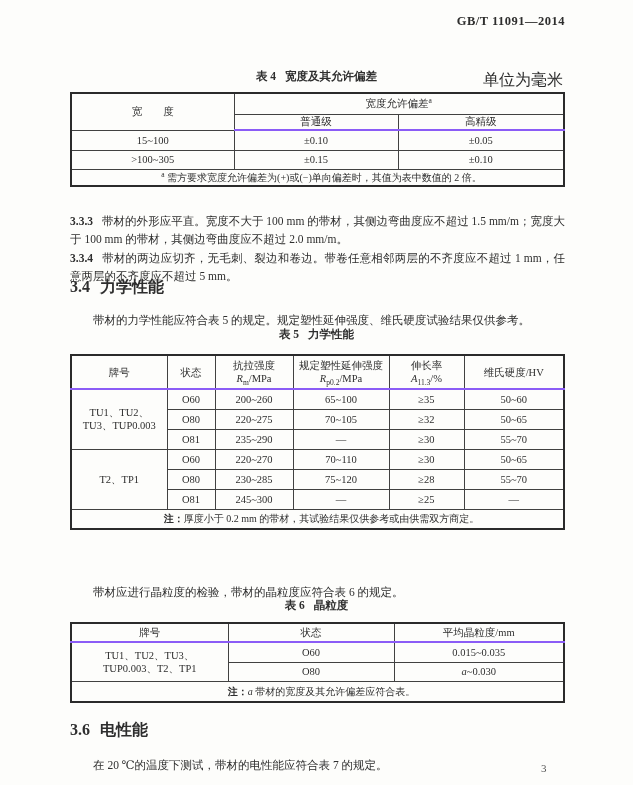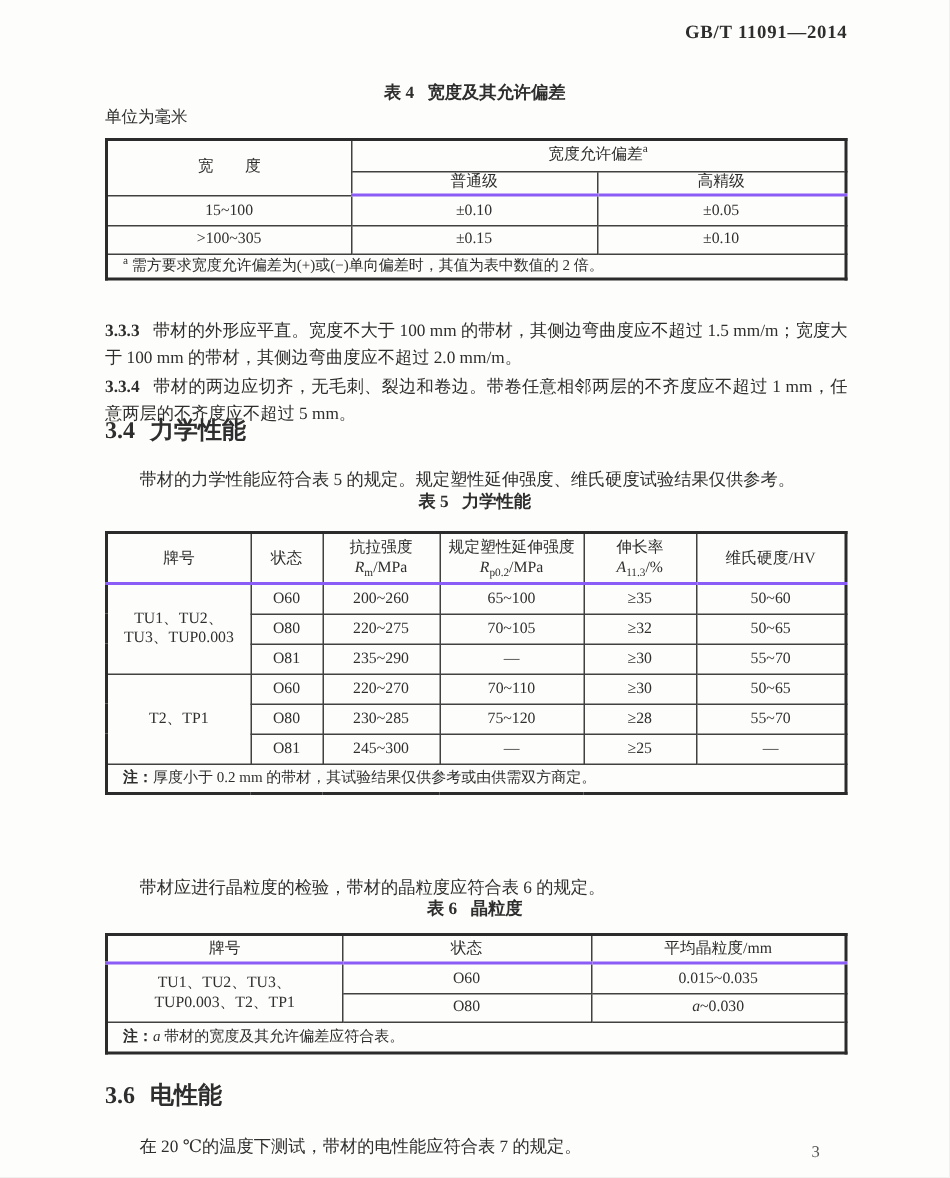--- a/index.html
+++ b/index.html
@@ -10,41 +10,41 @@
   }
   .abs{position:absolute;}
   .doc-header{top:14px;left:70px;width:495px;text-align:right;font-size:12.5px;font-weight:bold;letter-spacing:.5px;}
   .para{left:70px;width:495px;font-size:11.5px;line-height:18px;text-align:justify;}
   .pnum{font-weight:bold;margin-right:9px;}
   .heading{left:70px;width:495px;font-size:16px;font-weight:bold;}
   .hnum{margin-right:10px;}
   .indent{text-indent:23px;}
   .caption{left:70px;width:493px;text-align:center;font-size:11.5px;font-weight:bold;}
   .cap-num{margin-right:9px;}
-  .unit-note{left:70px;width:493px;text-align:left;font-size:11px;font-weight:normal;}
+  .unit-note{left:70px;width:493px;text-align:right;font-size:16px;font-weight:normal;}
   table.tbl{position:absolute;left:70px;width:493px;border-collapse:collapse;table-layout:fixed;
     font-size:10.5px;border:2px solid #2b2b2b;}
   .tbl td{border:1px solid #414141;text-align:center;vertical-align:middle;padding:0 2px;line-height:13px;}
   tr.sep td{border-bottom:2px solid #8b5cf6;}
-  td.note-cell{text-align:left;padding-left:10px;font-size:10px;margin-left:29px;}
+  td.note-cell{text-align:center;padding-left:10px;font-size:10px;margin-left:29px;}
   .note-label{font-weight:bold;}
   .tbl sup{font-size:7.5px;vertical-align:super;line-height:0;}
   .tbl sub{font-size:7.5px;vertical-align:sub;line-height:0;}
   .fml{font-style:italic;}
   .pagenum{font-size:11px;color:#555;}
 </style>
 </head>
 <body>
 
 <div class="page">
 
   <div class="abs doc-header">GB/T 11091—2014</div>
 
 
-  <div class="abs caption" style="top:54px"><span class="cap-num">表 4</span><span>宽度及其允许偏差</span></div>
+  <div class="abs caption" style="top:69px"><span class="cap-num">表 4</span><span>宽度及其允许偏差</span></div>
   <div class="abs unit-note" style="top:70px">单位为毫米</div>
 
   <table class="tbl" style="top:92px">
     <colgroup>
         <col style="width:163px">
         <col style="width:164px">
         <col style="width:166px">
       </colgroup>
     <tbody>
         <tr style="height:21px">

